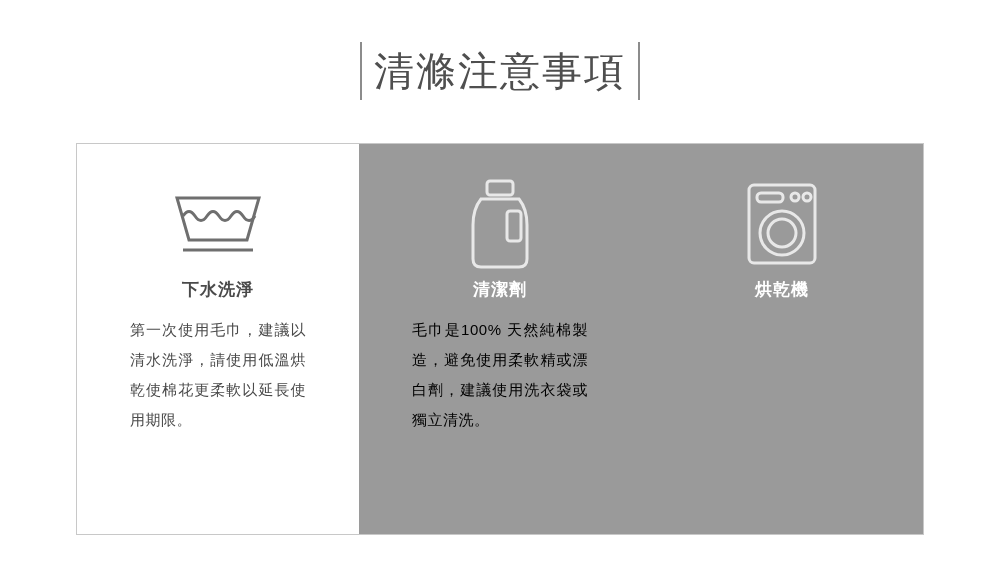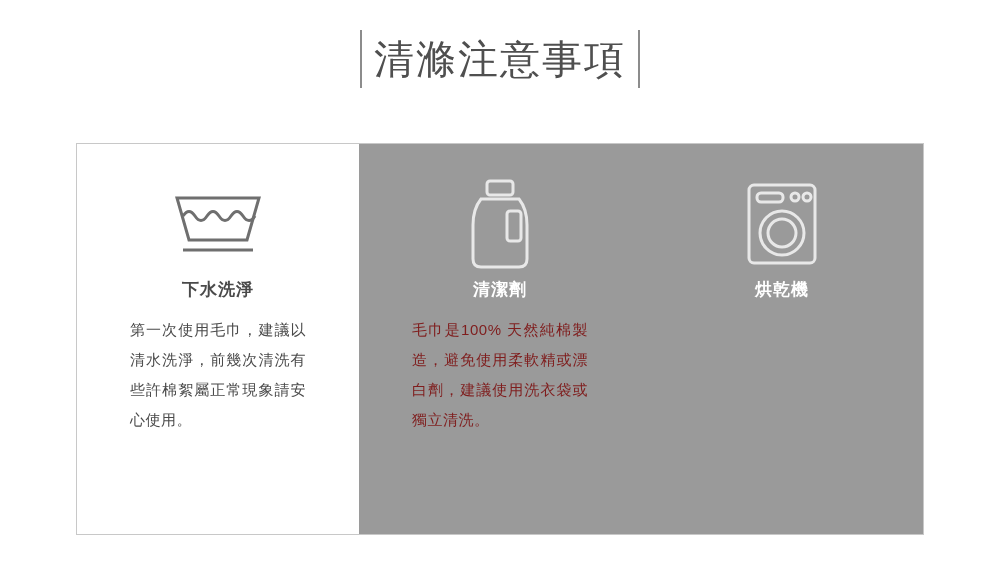--- a/index.html
+++ b/index.html
@@ -16,21 +16,21 @@
   }
   .page {
     position: relative;
     width: 1000px;
     height: 581px;
     background: #ffffff;
   }
   
   .title-wrap {
     position: absolute;
-    top: 30px;
+    top: 42px;
     left: 0;
     width: 1000px;
     display: flex;
     align-items: center;
     justify-content: center;
   }
   .title-bar {
     width: 2px;
     height: 58px;
     background: #8c8c8c;
@@ -87,21 +87,21 @@
     white-space: nowrap;
   }
   .col-body {
     font-size: 15px;
     line-height: 30px;
     text-align: justify;
     text-justify: inter-ideograph;
     letter-spacing: 0.5px;
     width: 176px;
   }
-  .col.dark .col-body { color: #7f1d1d; }
+  .col.dark .col-body { color: #000000; }
   svg { display: block; }
 </style>
 </head>
 <body>
 
 <div class="page">
 
   <div class="title-wrap">
     <div class="title-bar"></div>
     <div class="title-text">清滌注意事項</div>
@@ -112,21 +112,21 @@
 
     <div class="col light">
       <div class="icon-box">
         <svg width="110" height="90" viewBox="0 0 110 90">
           <path d="M14 20 L96 20 L84 62 L26 62 Z" fill="none" stroke="#6f6f6f" stroke-width="3"></path>
           <path d="M20 38 q6 -9 12 0 t12 0 t12 0 t12 0 t12 0 t12 0" fill="none" stroke="#6f6f6f" stroke-width="3"></path>
           <line x1="20" y1="72" x2="90" y2="72" stroke="#6f6f6f" stroke-width="3"></line>
         </svg>
       </div>
       <div class="col-title">下水洗淨</div>
-      <div class="col-body">第一次使用毛巾，建議以清水洗淨，前幾次清洗有些許棉絮屬正常現象請安心使用。</div>
+      <div class="col-body">第一次使用毛巾，建議以清水洗淨，請使用低溫烘乾使棉花更柔軟以延長使用期限。</div>
     </div>
 
     <div class="col dark">
       <div class="icon-box">
         <svg width="110" height="100" viewBox="0 0 110 100">
           <rect x="42" y="8" width="26" height="14" rx="3" fill="none" stroke="#e8e8e8" stroke-width="3"></rect>
           <path d="M36 26 q-8 10 -8 26 l0 34 q0 8 8 8 l38 0 q8 0 8 -8 l0 -34 q0 -16 -8 -26 z" fill="none" stroke="#e8e8e8" stroke-width="3"></path>
           <rect x="62" y="38" width="14" height="30" rx="3" fill="none" stroke="#e8e8e8" stroke-width="3"></rect>
         </svg>
       </div>

